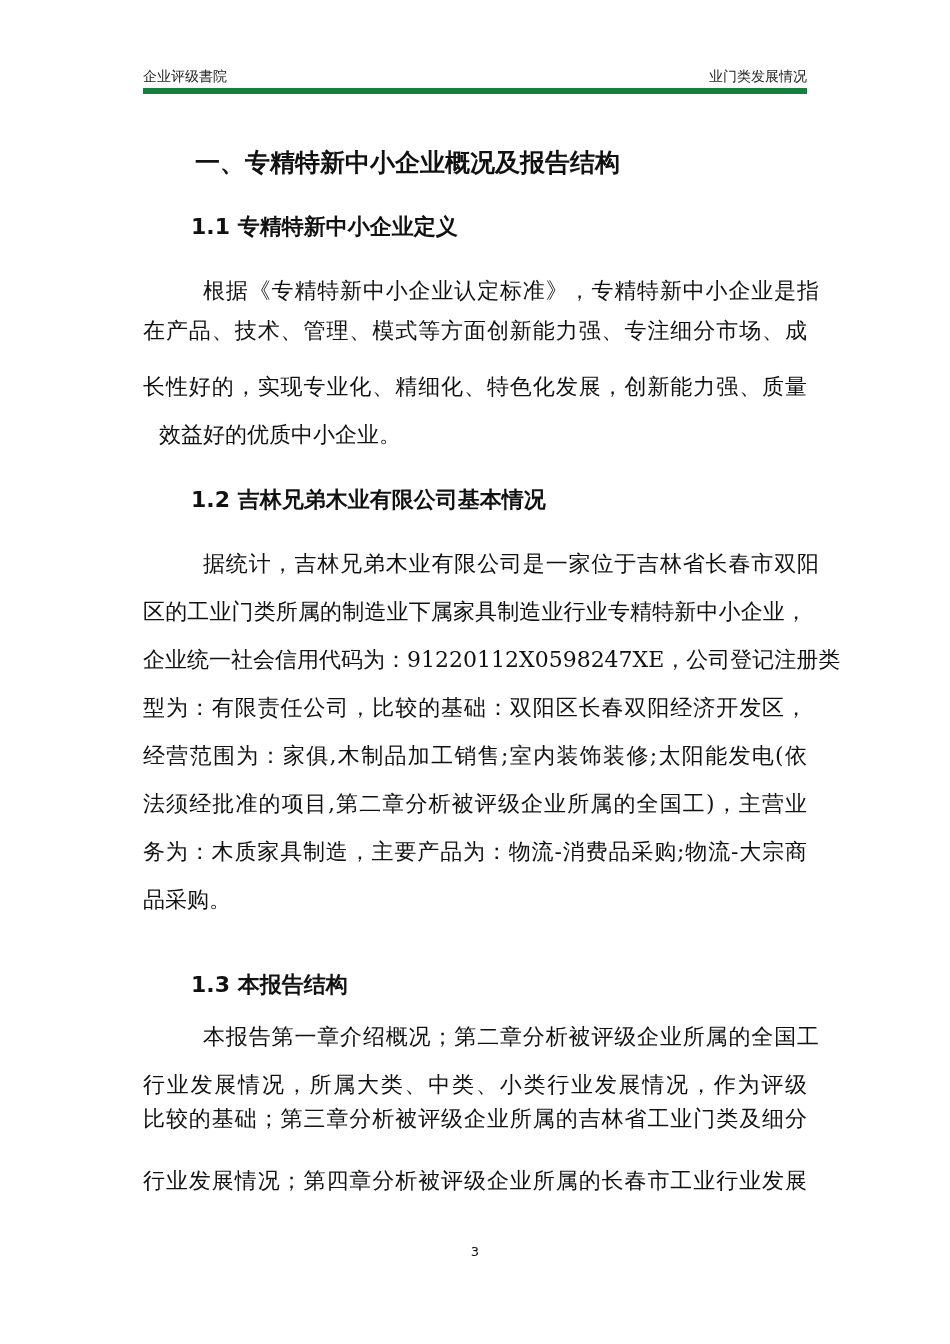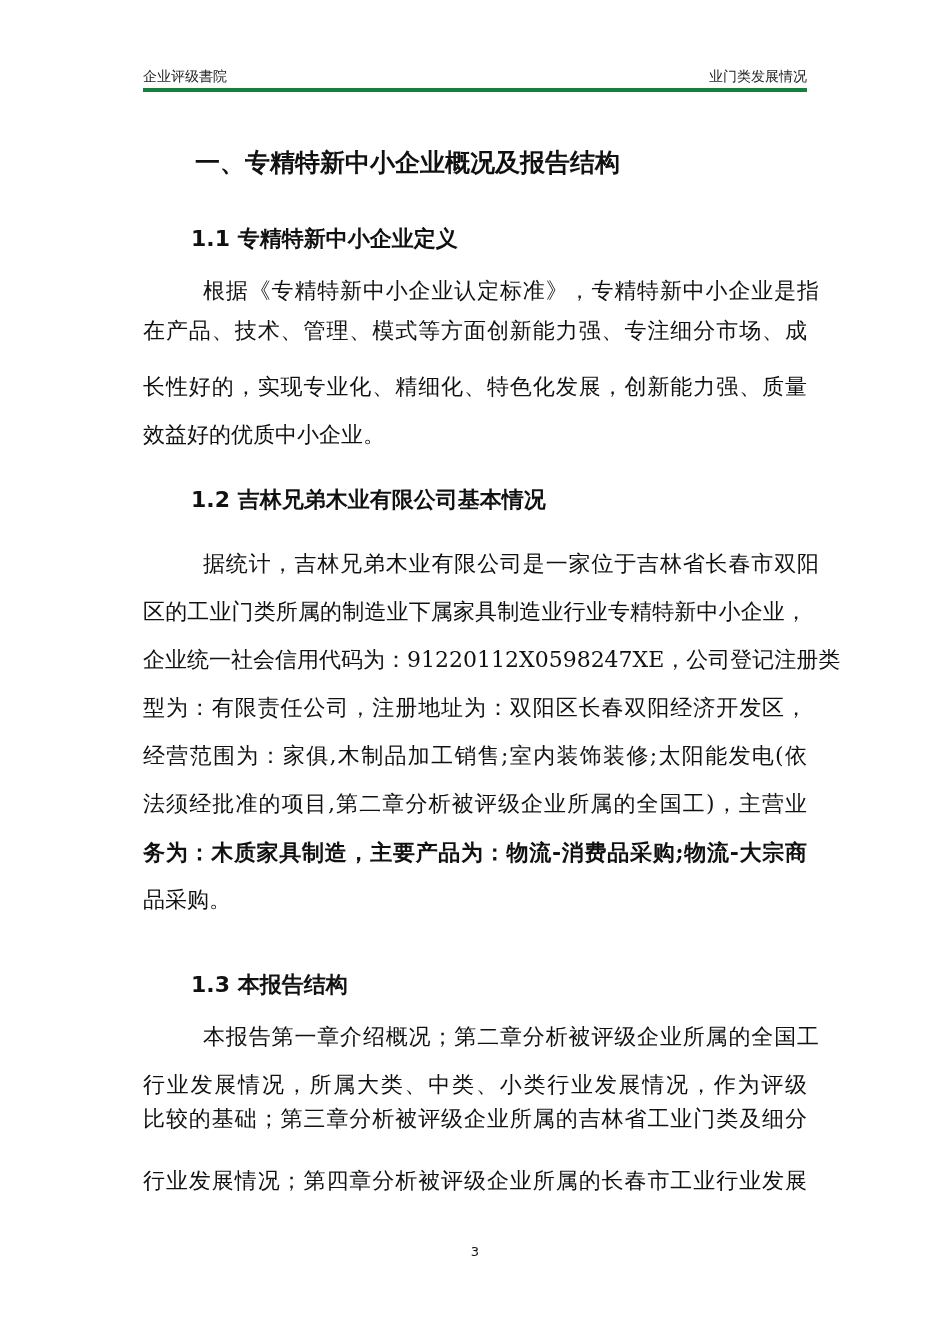--- a/index.html
+++ b/index.html
@@ -1,19 +1,19 @@
 <!DOCTYPE html>
 <html><head>
 <meta charset="utf-8">
 <style>
   html, body { margin:0; padding:0; background:#ffffff; }
   body { width:950px; height:1344px; position:relative; overflow:hidden;
          font-family:"DejaVu Serif","Liberation Serif",serif; color:#111; }
   .header { position:absolute; left:143px; top:66px; width:664px; height:22px;
-            border-bottom:4px solid #15803d; font-family:"DejaVu Sans","Liberation Sans",sans-serif;
+            border-bottom:6px solid #15803d; font-family:"DejaVu Sans","Liberation Sans",sans-serif;
             font-size:14px; color:#222; }
   .header .left { position:absolute; left:0; top:2px; }
   .header .right { position:absolute; right:0; top:2px; }
   .line { position:absolute; left:143px; width:664px; height:30px; font-size:22px;
           white-space:nowrap; text-align:justify; text-align-last:justify; line-height:30px; }
   .line.last { text-align-last:left; }
   .line.indent { left:191px; width:616px;margin-left:12px; }
   .h1 { position:absolute; left:195px; top:146px; font-size:25px; font-weight:bold;
         font-family:"DejaVu Sans","Liberation Sans",sans-serif; white-space:nowrap; }
   .h2 { position:absolute; left:191px; font-size:22px; font-weight:bold;
@@ -24,34 +24,34 @@
 </head>
 <body>
 
 <div class="header">
   <span class="left">企业评级書院</span>
   <span class="right">业门类发展情况</span>
 </div>
 
 <div class="h1">一、专精特新中小企业概况及报告结构</div>
 
-<div class="h2" style="top:224px;">1.1 专精特新中小企业定义</div>
+<div class="h2" style="top:212px;">1.1 专精特新中小企业定义</div>
 <div class="line indent" style="top:276px;">根据《专精特新中小企业认定标准》，专精特新中小企业是指</div>
 <div class="line" style="top:316px;">在产品、技术、管理、模式等方面创新能力强、专注细分市场、成</div>
 <div class="line" style="top:372px;">长性好的，实现专业化、精细化、特色化发展，创新能力强、质量</div>
-<div class="line last" style="top:420px;">效益好的优质中小企业。</div>
+<div class="line last" style="top:420px;margin-left:16px;">效益好的优质中小企业。</div>
 
 <div class="h2" style="top:485px;">1.2 吉林兄弟木业有限公司基本情况</div>
 <div class="line indent" style="top:549px;">据统计，吉林兄弟木业有限公司是一家位于吉林省长春市双阳</div>
 <div class="line" style="top:597px;">区的工业门类所属的制造业下属家具制造业行业专精特新中小企业，</div>
 <div class="line" style="top:645px;">企业统一社会信用代码为：91220112X0598247XE，公司登记注册类</div>
-<div class="line" style="top:693px;">型为：有限责任公司，注册地址为：双阳区长春双阳经济开发区，</div>
+<div class="line" style="top:693px;">型为：有限责任公司，比较的基础：双阳区长春双阳经济开发区，</div>
 <div class="line" style="top:741px;">经营范围为：家俱,木制品加工销售;室内装饰装修;太阳能发电(依</div>
 <div class="line" style="top:789px;">法须经批准的项目,第二章分析被评级企业所属的全国工)，主营业</div>
-<div class="line" style="top:837px;font-weight:bold;">务为：木质家具制造，主要产品为：物流-消费品采购;物流-大宗商</div>
+<div class="line" style="top:837px;">务为：木质家具制造，主要产品为：物流-消费品采购;物流-大宗商</div>
 <div class="line last" style="top:885px;">品采购。</div>
 
 <div class="h2" style="top:958px;margin-top:12px;">1.3 本报告结构</div>
 <div class="line indent" style="top:1022px;">本报告第一章介绍概况；第二章分析被评级企业所属的全国工</div>
 <div class="line" style="top:1070px;">行业发展情况，所属大类、中类、小类行业发展情况，作为评级</div>
 <div class="line" style="top:1104px;">比较的基础；第三章分析被评级企业所属的吉林省工业门类及细分</div>
 <div class="line" style="top:1166px;">行业发展情况；第四章分析被评级企业所属的长春市工业行业发展</div>
 
 <div class="pagenum">3</div>
 

